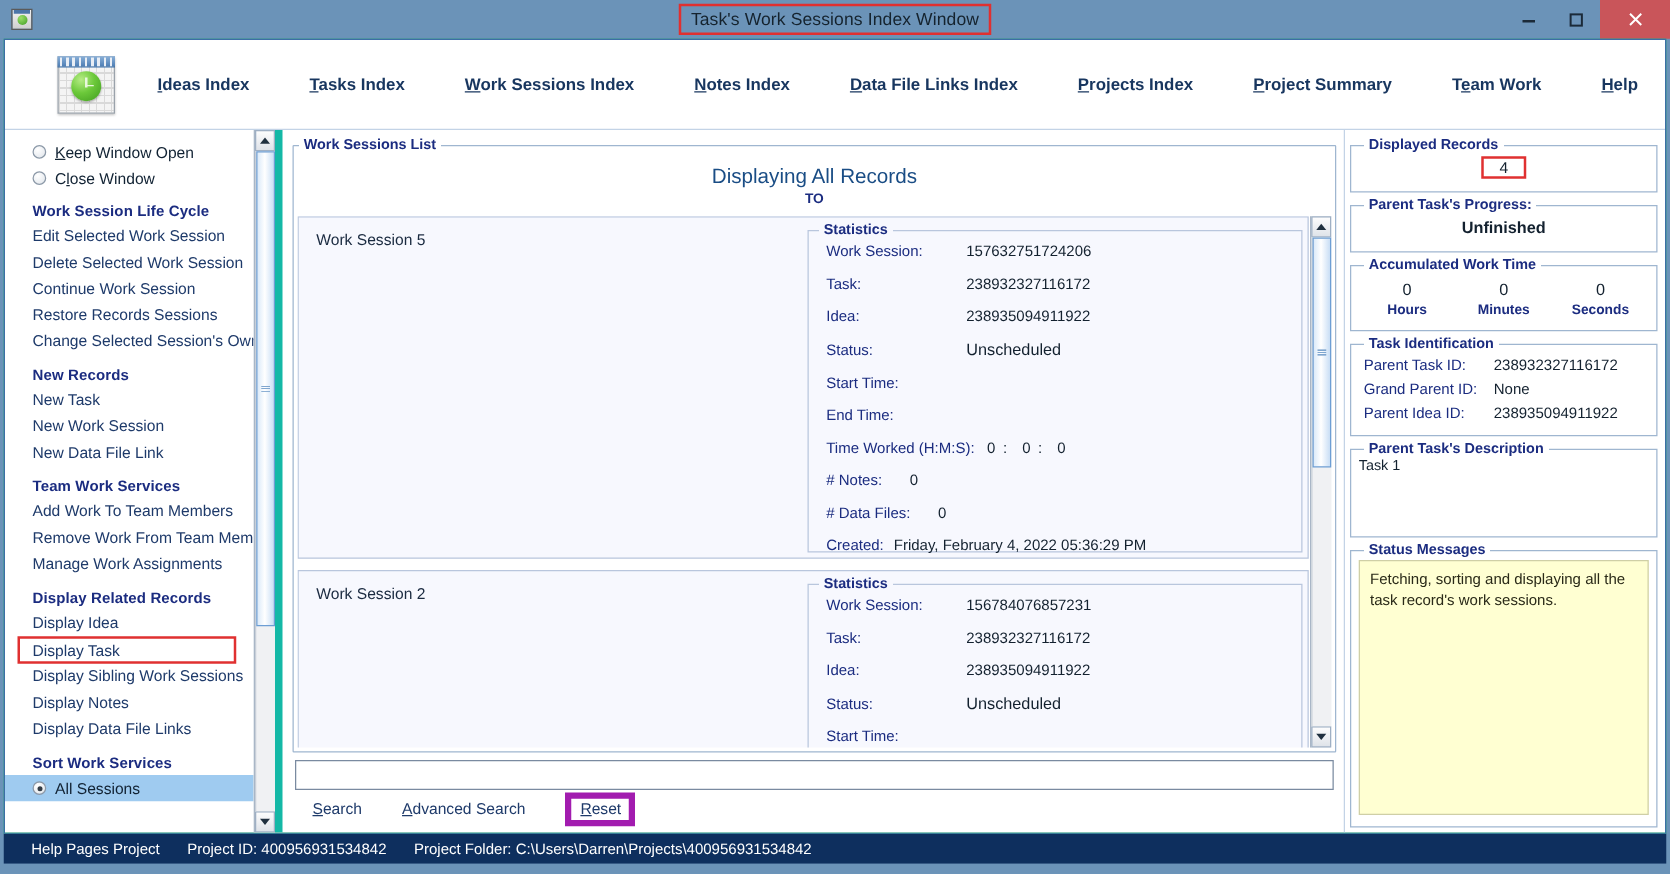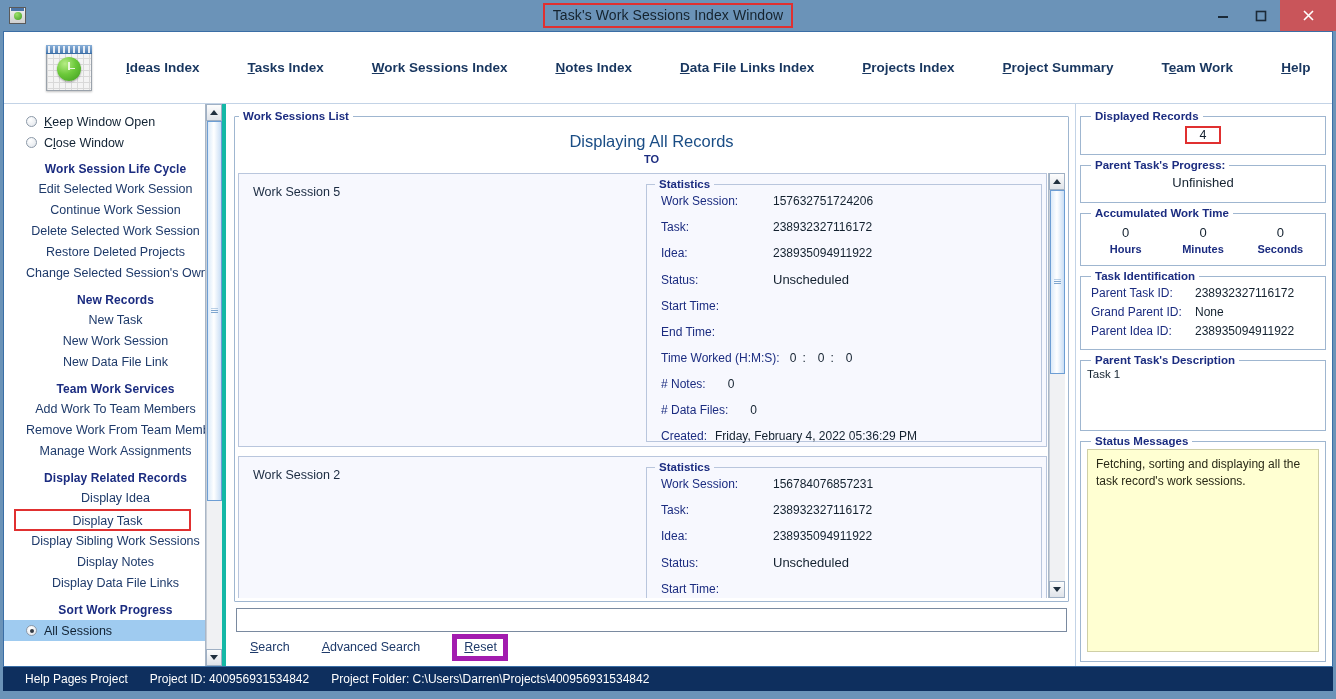--- a/index.html
+++ b/index.html
@@ -108,22 +108,22 @@
     font-size:13.5px; font-weight:bold; color:#18365f;
     padding:4px 0; margin:0 24px; white-space:nowrap; cursor:pointer;
   }
 
   
   #body-row{ flex:1 1 auto; display:flex; min-height:0; background:#fff; }
 
   
   #sidebar-wrap{
     width:222px; flex:0 0 222px; position:relative;
-    background:#fff; border-right:4px solid #14b8a6;
-    display:flex; flex-direction:column;text-align:center;
+    background:#fff; border-right:6px solid #14b8a6;
+    display:flex; flex-direction:column;
   }
   #sidebar{
     flex:1 1 auto; overflow:hidden; padding:7px 0 0 0; position:relative;
   }
   .side-radio{
     display:flex; align-items:center; height:21px; padding-left:22px; font-size:12.5px;
     color:#123; cursor:pointer;
   }
   .radio-dot{
     width:11px; height:11px; border-radius:50%; flex:0 0 11px; margin-right:7px;
@@ -240,21 +240,21 @@
     border-left:1px solid #c3d3e6;
     justify-content:flex-end;
   }
   #right fieldset{ border:1px solid #9fb6d0; margin:0; padding:0 6px 6px 6px; }
   #right fieldset > legend{ font-size:11.5px; font-weight:bold; color:#1b2c80; padding:0 4px; margin-left:4px;}
   #disp-records-val-wrap{ text-align:center; padding:3px 0 4px 0;}
   #disp-records-val{
     display:inline-block; border:2px solid #e03030; padding:0 10px; font-size:12.5px; color:#13212f;
     min-width:36px;
   }
-  #progress-val{ text-align:center; font-size:13px; color:#13212f; padding:4px 0 6px 0;}
+  #progress-val{ text-align:center; font-size:13px; color:#13212f; padding:4px 0 6px 0;font-weight:bold;}
   #awt-grid{ display:flex; padding:6px 0 4px 0; }
   .awt-col{ flex:1 1 0; text-align:center; }
   .awt-num{ font-size:13px; color:#13212f; margin-bottom:3px;}
   .awt-lbl{ font-size:11px; font-weight:bold; color:#1b2c80;}
   .tid-row{ display:flex; font-size:12px; margin:4px 0 5px 4px; }
   .tid-lbl{ color:#1b2c80; width:104px; flex:0 0 104px;}
   .tid-val{ color:#13212f; }
   #ptd-body{ font-size:11.5px; color:#13212f; padding:2px 0 0 0; height:58px; }
   #status-msgs{ flex:1 1 auto; display:flex; }
   #status-box{
@@ -331,39 +331,39 @@
               <div class="side-radio">
                 <span class="radio-dot"></span>
                 <span><span style="text-decoration:underline">K</span>eep Window Open</span>
               </div>
               <div class="side-radio">
                 <span class="radio-dot"></span>
                 <span>C<span style="text-decoration:underline">l</span>ose Window</span>
               </div>
               <div class="side-head">Work Session Life Cycle</div>
               <div class="side-link">Edit Selected Work Session</div>
+              <div class="side-link">Delete Selected Work Session</div>
               <div class="side-link">Continue Work Session</div>
-              <div class="side-link">Delete Selected Work Session</div>
-              <div class="side-link">Restore Deleted Projects</div>
+              <div class="side-link">Restore Records Sessions</div>
               <div class="side-link">Change Selected Session's Owner</div>
               <div class="side-head">New Records</div>
               <div class="side-link">New Task</div>
               <div class="side-link">New Work Session</div>
               <div class="side-link">New Data File Link</div>
               <div class="side-head">Team Work Services</div>
               <div class="side-link">Add Work To Team Members</div>
               <div class="side-link">Remove Work From Team Members</div>
               <div class="side-link">Manage Work Assignments</div>
               <div class="side-head">Display Related Records</div>
               <div class="side-link">Display Idea</div>
               <div class="side-link boxed">Display Task</div>
               <div class="side-link">Display Sibling Work Sessions</div>
               <div class="side-link">Display Notes</div>
               <div class="side-link">Display Data File Links</div>
-              <div class="side-head">Sort Work Progress</div>
+              <div class="side-head">Sort Work Services</div>
               <div class="side-radio selected">
                 <span class="radio-dot on"></span>
                 <span>All Sessions</span>
               </div>
             </div>
           <div class="vscroll">
             <div class="sb-btn">
                 <div class="tri up"></div>
               </div>
             <div class="sb-track">

